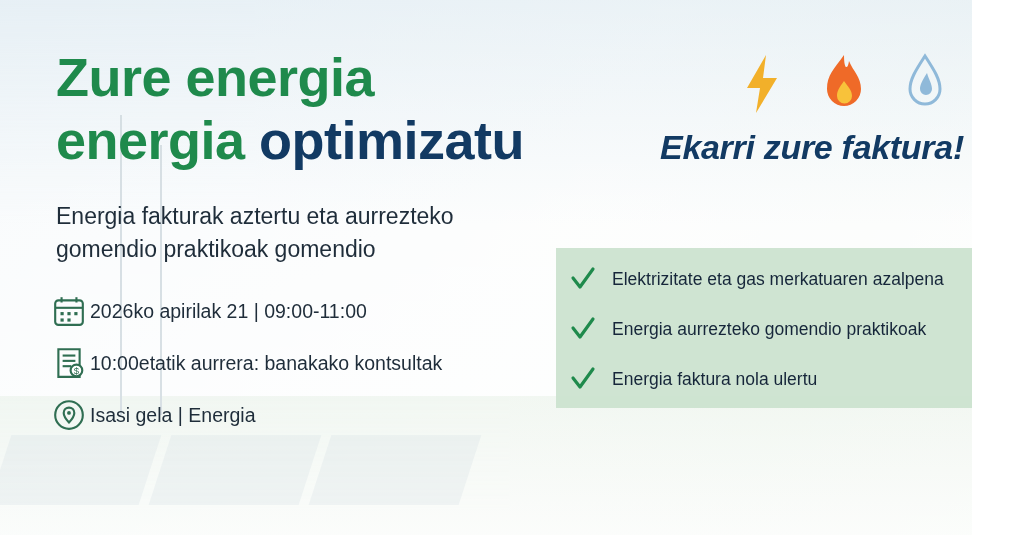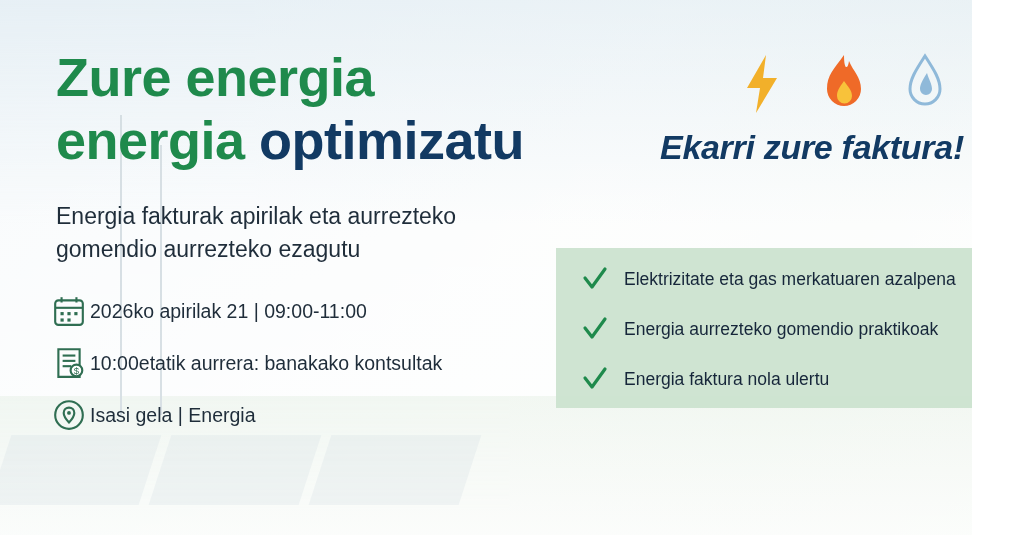--- a/index.html
+++ b/index.html
@@ -65,21 +65,21 @@
   .slogan {
     position:absolute; left:660px; top:128px; width:346px;
     text-align:left; font-size:34px; font-weight:bold; font-style:italic;
     color:#123a63; letter-spacing:-0.3px;
   }
 
   
   .checklist {
     position:absolute; left:556px; top:248px; width:468px; height:160px;
     background:rgba(203,226,206,0.92);
-    padding:18px 20px 0 26px;
+    padding:18px 20px 0 14px;
   }
   .check-row { display:flex; align-items:flex-start; gap:16px; height:50px; }
   .check-mark { flex:0 0 26px; color:#1f8a4c; }
   .check-mark svg { width:26px; height:26px; display:block; }
   .check-text { font-size:17.5px; color:#16263a; line-height:26px; }
 
   
   .footer {
     position:absolute; left:0; bottom:0; width:1024px; height:100px;
   }
@@ -101,22 +101,22 @@
   </div>
 
   <div class="headline">
     <div><span class="green">Zure energia</span></div>
     <div>
       <span class="green">energia </span><span class="navy">optimizatu</span>
     </div>
   </div>
 
   <div class="subhead">
-    <div>Energia fakturak apirilak eta aurrezteko</div>
-    <div>gomendio aurrezteko ezagutu</div>
+    <div>Energia fakturak aztertu eta aurrezteko</div>
+    <div>gomendio praktikoak gomendio</div>
   </div>
 
   <div class="info">
 
     <div class="info-row">
       <span class="info-icon">
         <svg viewBox="0 0 32 32" fill="none" stroke="#2f6e52" stroke-width="2">
           <rect x="3" y="6" width="26" height="23" rx="3"></rect>
           <line x1="3" y1="13" x2="29" y2="13"></line>
           <line x1="9" y1="3" x2="9" y2="8"></line>

